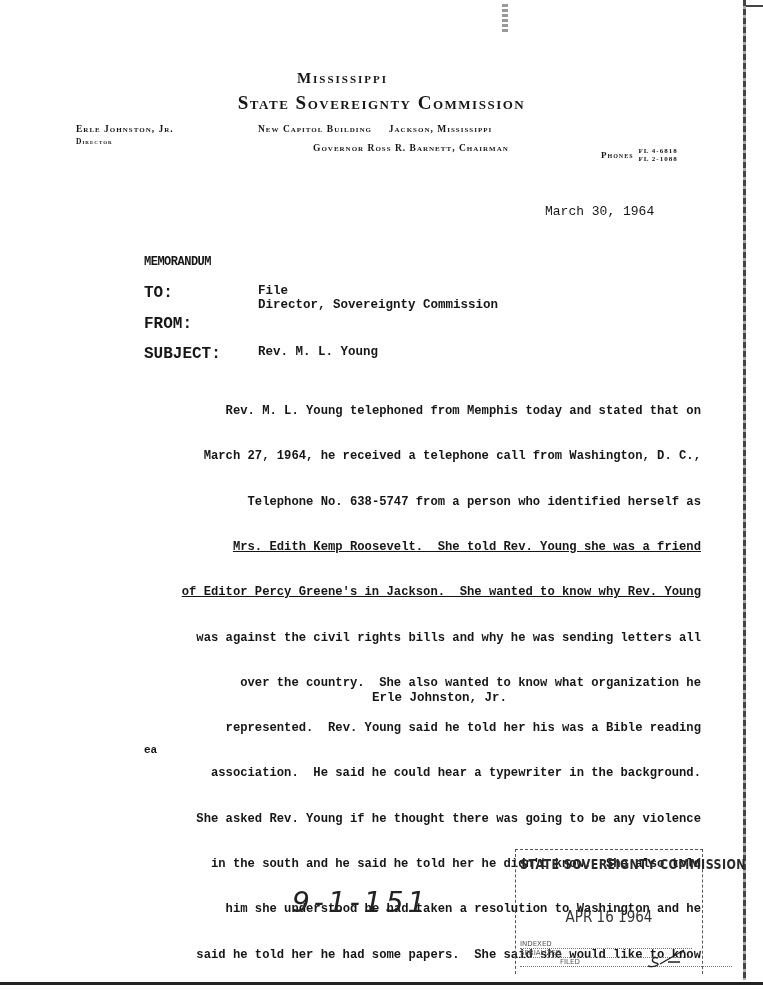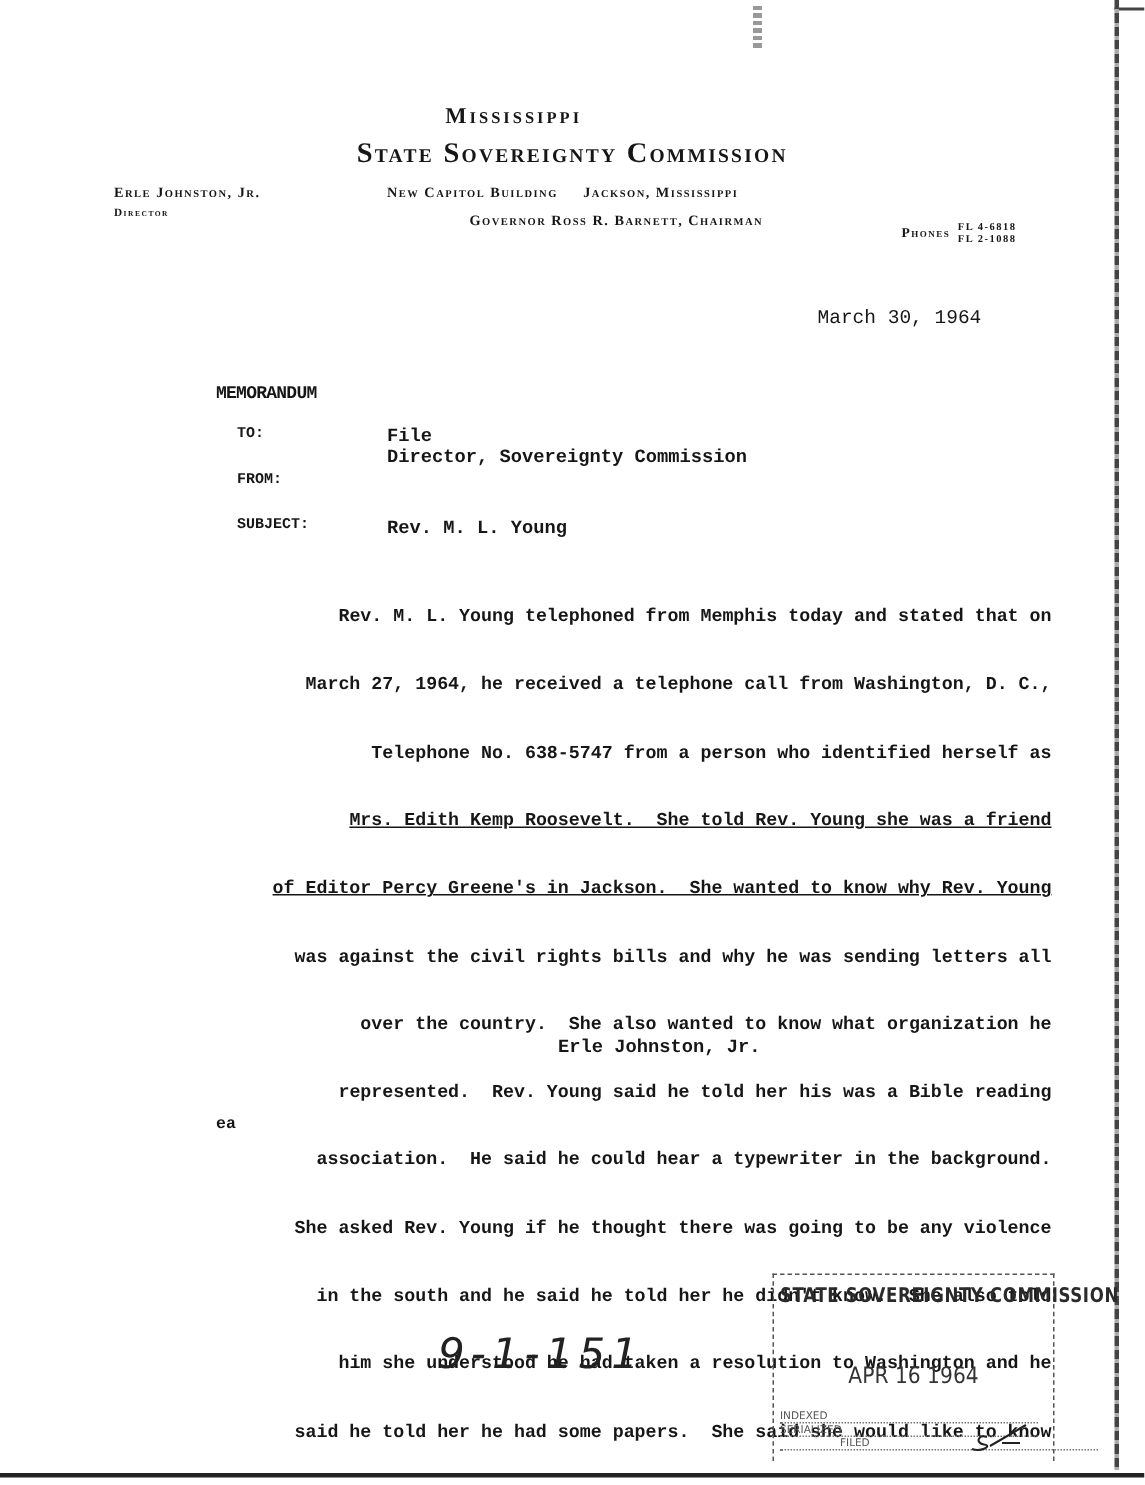--- a/index.html
+++ b/index.html
@@ -13,21 +13,21 @@
   #lh-commission { left:0; width:763px; top:92px; text-align:center; font-size:19px; letter-spacing:1.5px; }
   #lh-director-name { left:76px; top:124px; font-size:9.5px; }
   #lh-director-title { left:76px; top:137px; font-size:7.5px; }
   #lh-address { left:258px; top:124px; font-size:9.5px; }
   #lh-chairman { left:281px; top:143px; font-size:9.5px;padding-left:32px; }
   #lh-phones { left:601px; top:147px; font-size:9px; display:flex; align-items:center; gap:5px; }
   #lh-phones .nums { font-size:7px; line-height:8px; display:flex; flex-direction:column; }
 
   #date { left:545px; top:193px; font-size:13px; font-weight:normal; font-family:"Liberation Mono", monospace;margin-top:11px; }
   #memo-label { left:144px; top:255px; font-size:12px; letter-spacing:-0.5px; }
-  .hdr-label { left:158px; font-size:10px; }
+  .hdr-label { left:144px; font-size:16px; }
   .hdr-value { left:258px; font-size:12.5px; }
   #to-label { top:284px; } #to-value { top:284px; }
   #from-label { top:315px; } #from-value { top:298px; }
   #subject-label { top:345px; } #subject-value { top:345px; }
 
   #body-text { left:141px; top:374px; width:560px; font-size:12.2px; line-height:15.1px; white-space:pre; }
   .u { text-decoration: underline; }
 
   #signature { left:372px; top:691px; font-size:12.5px; }
   #initials { left:144px; top:726px; font-size:11px;margin-top:18px; }

